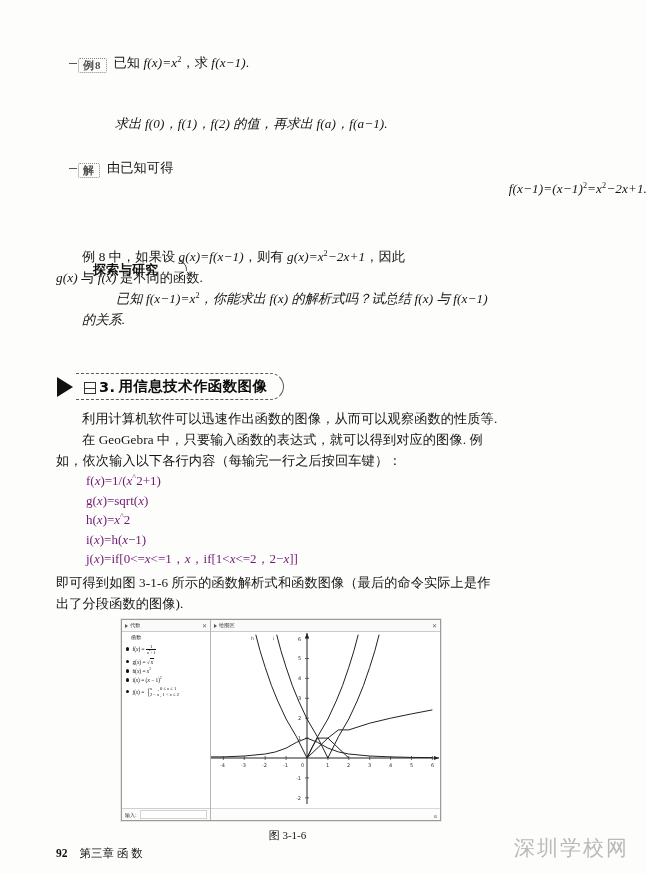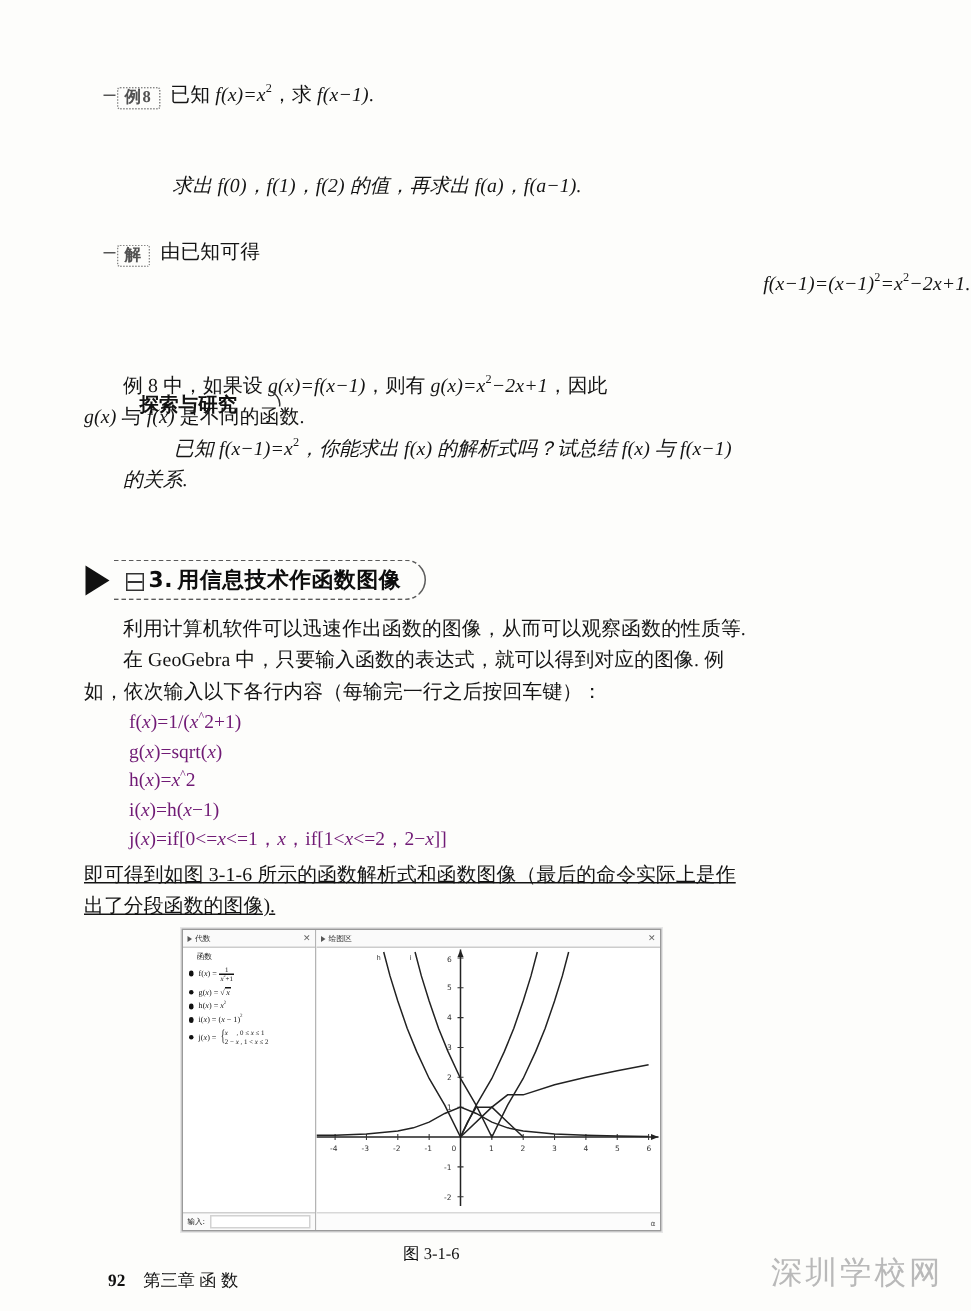--- a/index.html
+++ b/index.html
@@ -173,21 +173,21 @@
     text-align:center;font-size:11px;color:#111;
     font-family:"Liberation Serif","DejaVu Serif",serif;
   }
 
   
   .footer{
     position:absolute;left:56px;bottom:13px;
     font-family:"Liberation Serif","DejaVu Serif",serif;
     font-size:11.5px;color:#111;display:flex;gap:12px;align-items:baseline;
   }
-  .footer .pg{font-weight:bold;margin-left:16px;}
+  .footer .pg{font-weight:bold;}
   .watermark{
     position:absolute;right:18px;bottom:12px;
     font-family:"DejaVu Sans","Liberation Sans",sans-serif;
     font-size:21px;color:#b9b9b9;letter-spacing:2px;
     font-weight:500;
   }
 </style>
 </head>
 <body>
 
@@ -270,21 +270,21 @@
   </div>
 
   <div class="code" style="position:absolute;left:86px;top:471px;width:460px;">
     <div>f(<span class="math"><i>x</i></span>)=1/(<span class="math"><i>x</i></span><sup>^</sup>2+1)</div>
     <div>g(<span class="math"><i>x</i></span>)=sqrt(<span class="math"><i>x</i></span>)</div>
     <div>h(<span class="math"><i>x</i></span>)=<span class="math"><i>x</i></span><sup>^</sup>2</div>
     <div>i(<span class="math"><i>x</i></span>)=h(<span class="math"><i>x</i></span>−1)</div>
     <div>j(<span class="math"><i>x</i></span>)=if[0&lt;=<span class="math"><i>x</i></span>&lt;=1，<span class="math"><i>x</i></span>，if[1&lt;<span class="math"><i>x</i></span>&lt;=2，2−<span class="math"><i>x</i></span>]]</div>
   </div>
 
-  <div class="para" style="position:absolute;left:56px;top:572px;width:510px;text-decoration:underline;">
+  <div class="para" style="position:absolute;left:56px;top:572px;width:510px;">
     <div>即可得到如图 3-1-6 所示的函数解析式和函数图像（最后的命令实际上是作</div>
     <div>出了分段函数的图像).</div>
   </div>
 
   <div class="gg" style="left:121px;top:619px;width:318px;height:200px;">
     <div class="gg-panels">
 
       <div class="gg-left">
         <div class="gg-bar">
           <span class="t">

